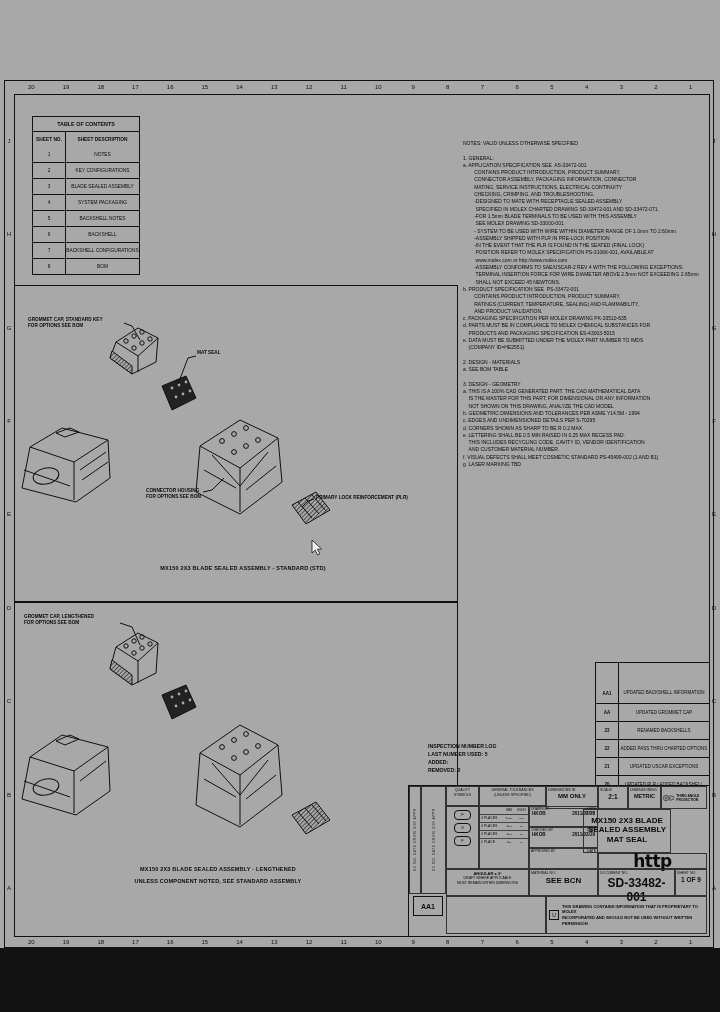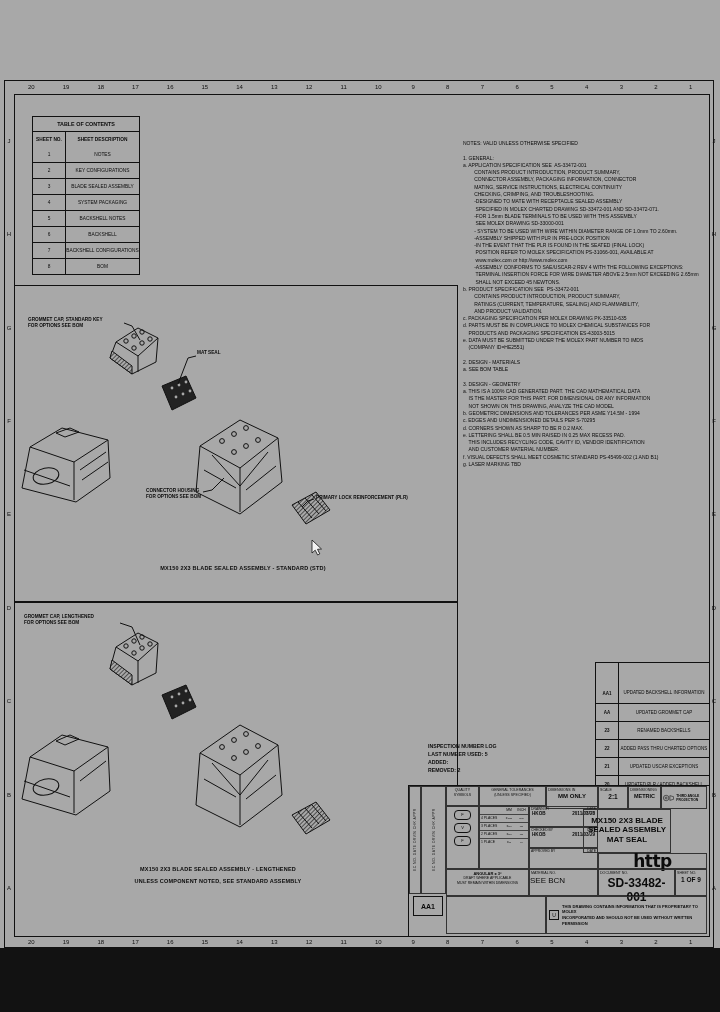--- a/index.html
+++ b/index.html
@@ -532,21 +532,21 @@
     </div>
 
     <div class="tb" style="left:37px;top:83px;width:83px;height:27px;padding-top:1px">
       <div style="font-size:4px;font-weight:bold;text-align:center">ANGULAR ± 3°</div>
       <div class="pre" style="font-size:3.5px;line-height:4.6px;text-align:center">DRAFT WHERE APPLICABLE
 MUST REMAIN WITHIN DIMENSIONS</div>
     </div>
 
     <div class="tb" style="left:120px;top:83px;width:69px;height:27px">
       <div class="cap">MATERIAL NO.</div>
-      <div style="font-size:8px;font-weight:normal;text-align:left">SEE BCN</div>
+      <div style="font-size:8px;font-weight:bold;text-align:center">SEE BCN</div>
     </div>
 
     <div class="tb" style="left:174px;top:23px;width:88px;height:44px">
       <div class="cap">TITLE</div>
       <div id="tb-title-val" class="pre">MX150 2X3 BLADE
 SEALED ASSEMBLY
 MAT SEAL</div>
     </div>
 
     <div class="tb" style="left:189px;top:67px;width:109px;height:16px">

